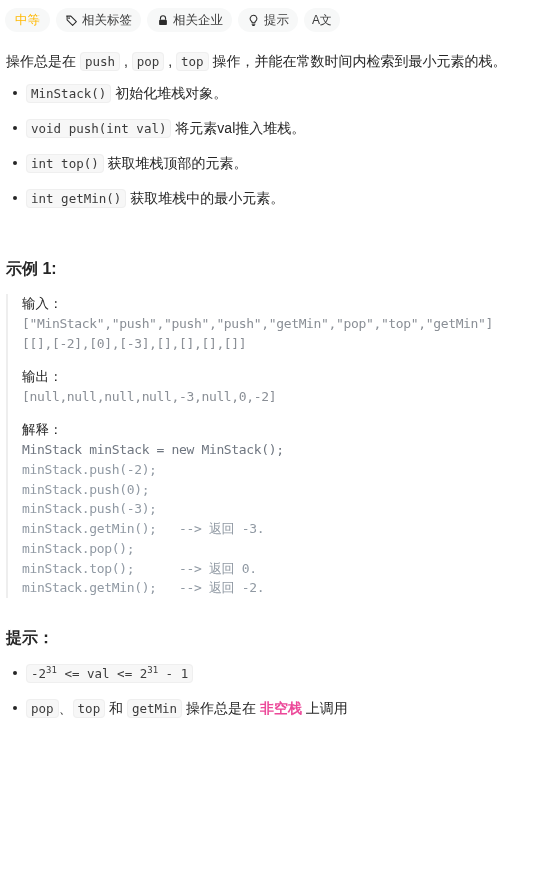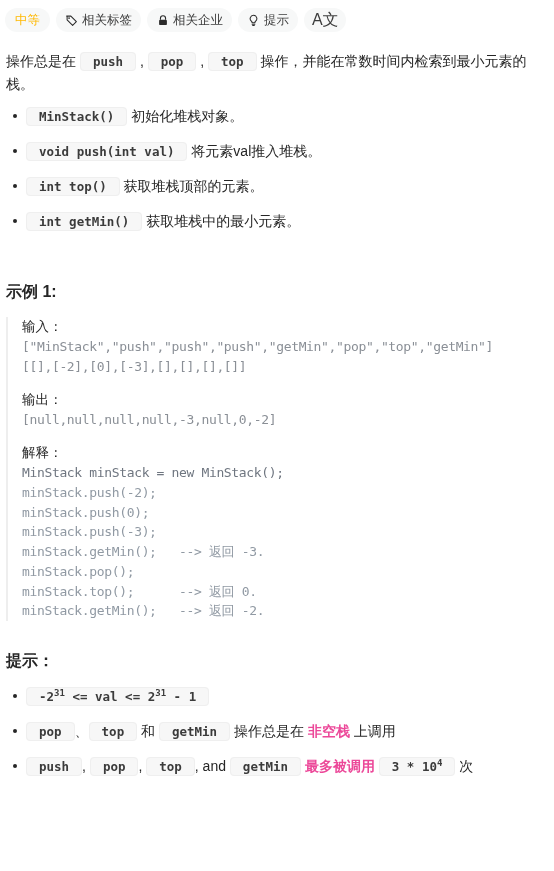--- a/index.html
+++ b/index.html
@@ -46,21 +46,21 @@
   .chip .ico {
     display: inline-flex;
     align-items: center;
     justify-content: center;
     width: 13px; height: 13px;
     flex: 0 0 auto;
   }
   .chip .ico svg { display:block; }
   .chip.icon-only {
     padding: 0 8px;
-    font-size: 16px;
+    font-size: 12px;
     letter-spacing: -0.2px;
   }
 
   
   .content { padding: 0 6px 0 6px; }
 
   p.para {
     margin: 12px 0 0 0;
     line-height: 1.65;
     font-size: 14px;
@@ -68,24 +68,23 @@
   }
   p.para.first { margin-top: 10px; }
 
   
   code.c {
     font-family: "DejaVu Sans Mono", "Liberation Mono", monospace;
     font-size: 12.5px;
     background: #f7f7f7;
     border: 1px solid #efefef;
     border-radius: 4px;
-    padding: 1px 12px;
+    padding: 1px 4px;
     color: #3b3b3b;
     white-space: nowrap;
-    font-weight: bold;
   }
 
   ul.blist {
     margin: 10px 0 0 0;
     padding-left: 20px;
     list-style: none;
   }
   ul.blist > li {
     position: relative;
     margin: 0 0 14px 0;
@@ -220,16 +219,15 @@
 
   <div class="spacer-md"></div>
 
   <h3 class="sect">提示：</h3>
 
   <ul class="blist" style="margin-top:14px;">
     <li><code class="c"><span>-2</span><sup>31</sup><span> &lt;= val &lt;= 2</span><sup>31</sup><span> - 1</span></code></li>
 
     <li><code class="c">pop</code><span>、</span><code class="c">top</code><span> 和 </span><code class="c">getMin</code><span> 操作总是在 </span><b class="strong">非空栈</b><span> 上调用</span></li>
 
-    <li><code class="c">push</code><span>, </span><code class="c">pop</code><span>, </span><code class="c">top</code><span>, and </span><code class="c">getMin</code><b class="strong"> 最多被调用 </b><code class="c"><span>3 * 10</span><sup>4</sup></code><span> 次</span></li>
   </ul>
 
 </div>
 
 </body></html>

